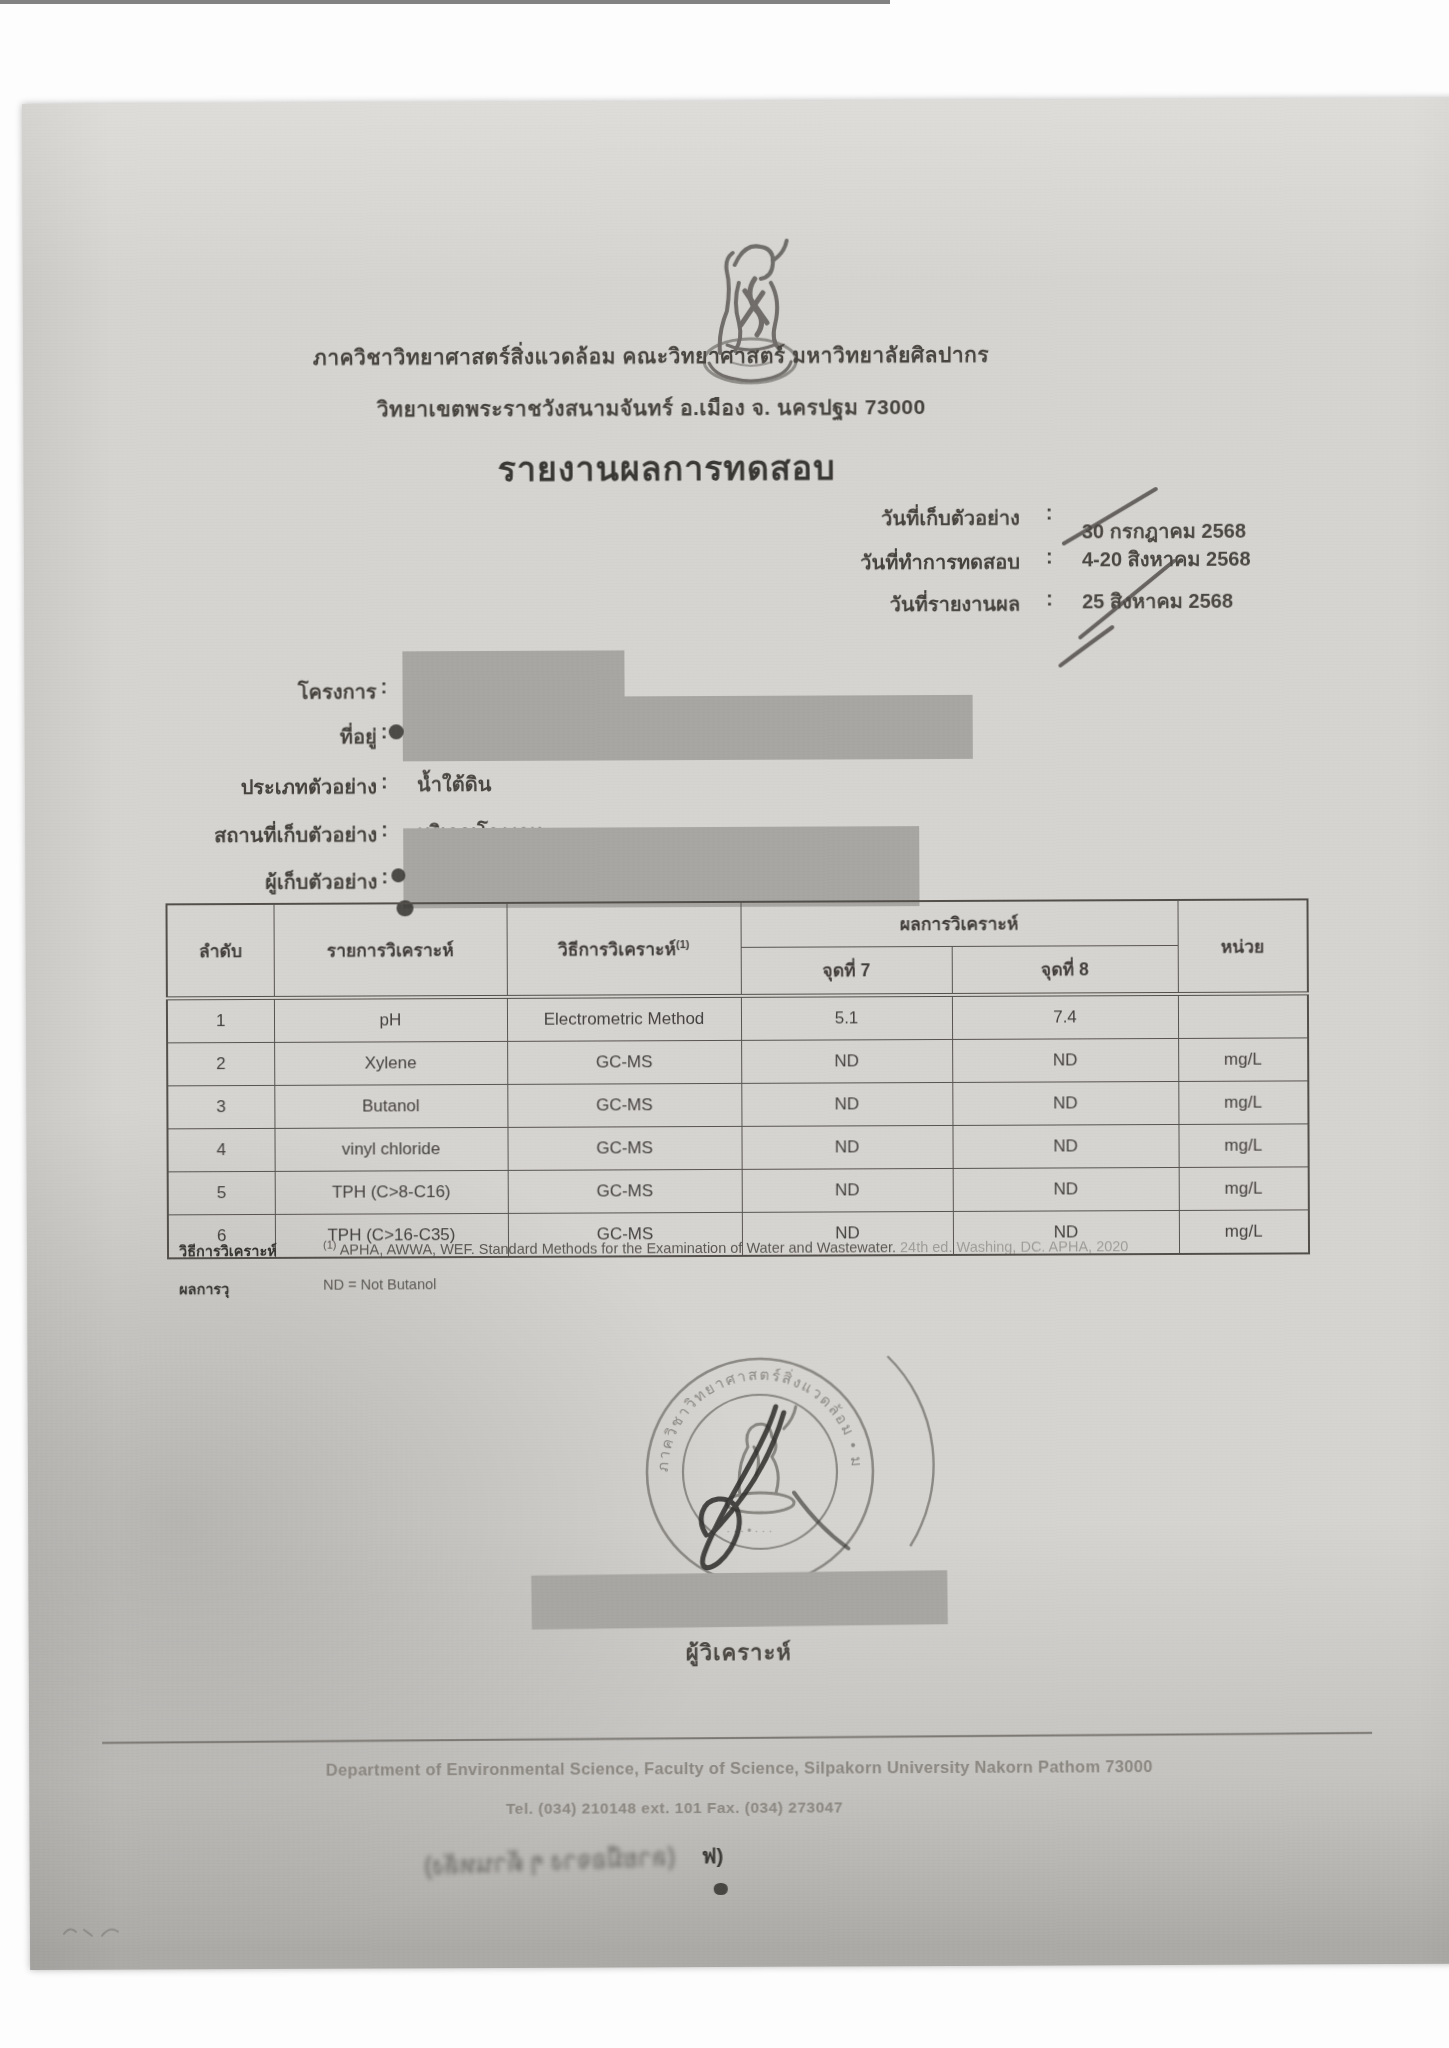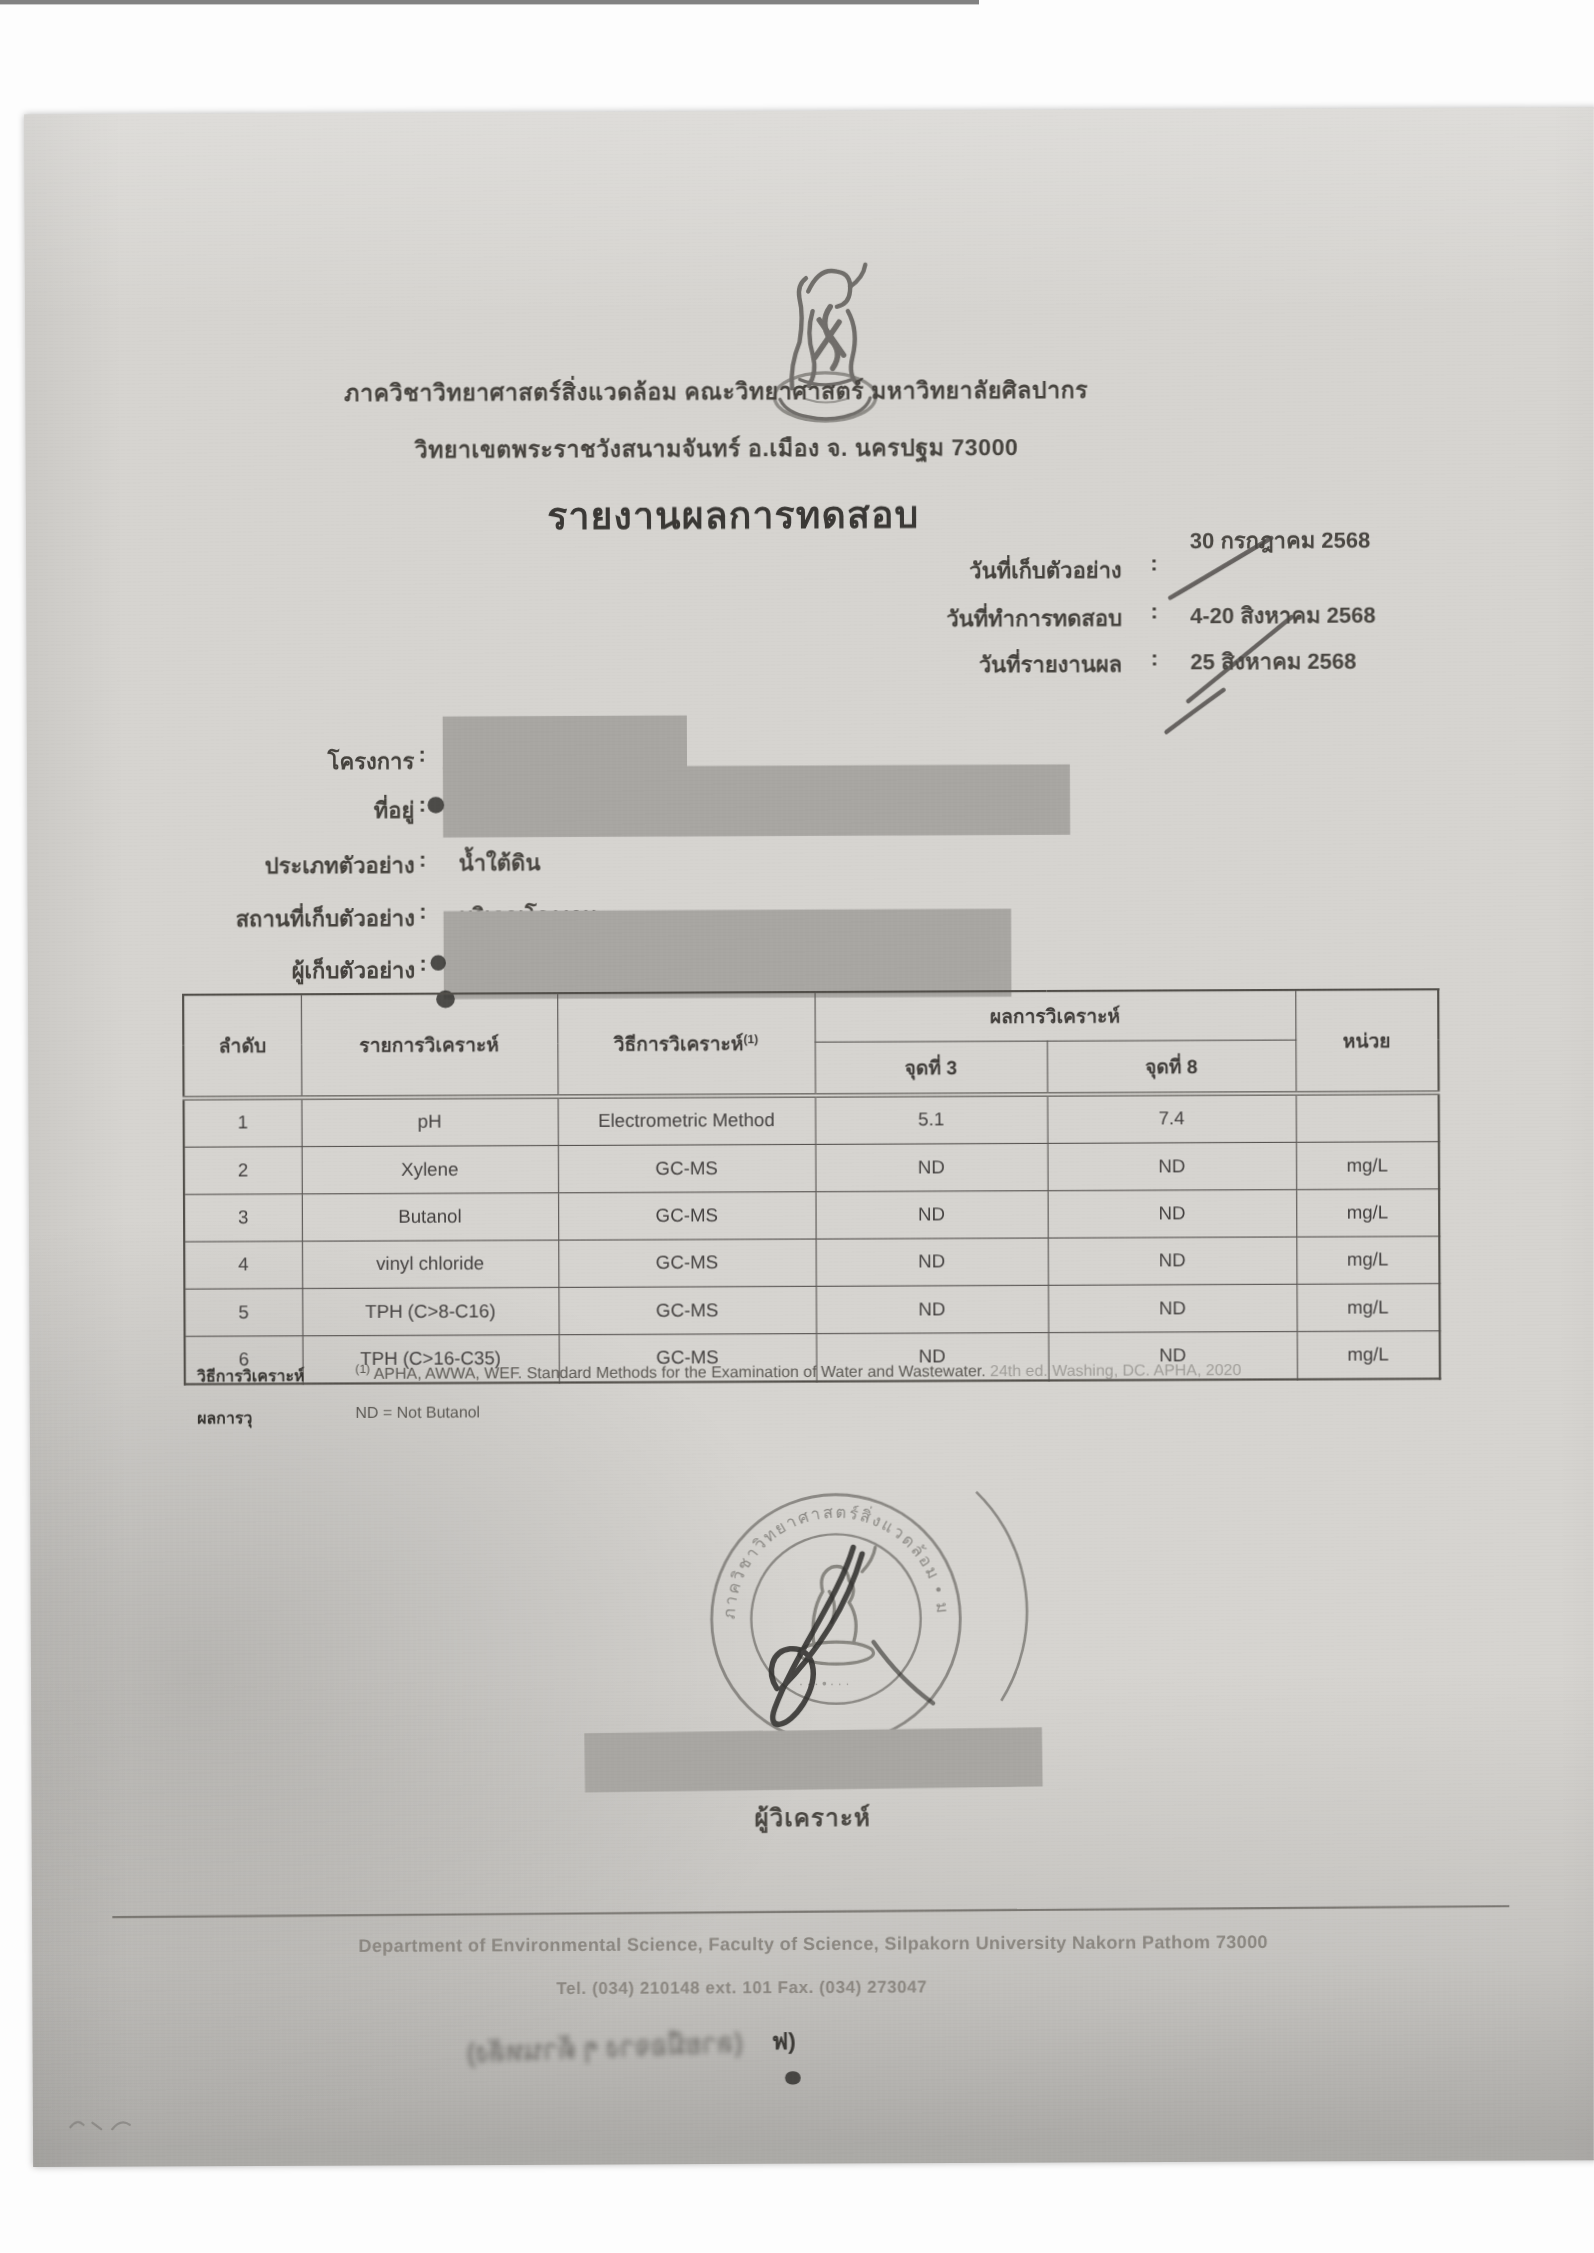--- a/index.html
+++ b/index.html
@@ -79,21 +79,21 @@
         </svg>
       </div>
 
       <div class="abs ctr org-line" style="top:238px;">ภาควิชาวิทยาศาสตร์สิ่งแวดล้อม คณะวิทยาศาสตร์ มหาวิทยาลัยศิลปากร</div>
       <div class="abs ctr org-line" style="top:290px;">วิทยาเขตพระราชวังสนามจันทร์ อ.เมือง จ. นครปฐม 73000</div>
 
       <div class="abs ctr doc-title" style="top:340px;">รายงานผลการทดสอบ</div>
 
       <div class="abs date-label" style="left:700px;top:402px;">วันที่เก็บตัวอย่าง</div>
       <div class="abs date-colon" style="left:1022px;top:402px;">:</div>
-      <div class="abs date-value" style="left:1058px;top:376px;">30 กรกฎาคม 2568</div>
+      <div class="abs date-value" style="left:1058px;top:416px;">30 กรกฎาคม 2568</div>
 
       <div class="abs date-label" style="left:700px;top:446px;">วันที่ทำการทดสอบ</div>
       <div class="abs date-colon" style="left:1022px;top:446px;">:</div>
       <div class="abs date-value" style="left:1058px;top:444px;">4-20 สิงหาคม 2568</div>
 
       <div class="abs date-label" style="left:700px;top:488px;">วันที่รายงานผล</div>
       <div class="abs date-colon" style="left:1022px;top:488px;">:</div>
       <div class="abs date-value" style="left:1058px;top:486px;">25 สิงหาคม 2568</div>
 
       <div class="abs" style="left:1000px;top:360px;width:230px;height:240px;">
@@ -142,21 +142,21 @@
           </colgroup>
           <tbody>
               <tr class="h">
             <td rowspan="2">ลำดับ</td>
             <td rowspan="2">รายการวิเคราะห์</td>
             <td rowspan="2"><span>วิธีการวิเคราะห์</span><sup class="m">(1)</sup></td>
             <td colspan="2">ผลการวิเคราะห์</td>
             <td rowspan="2">หน่วย</td>
           </tr>
           <tr class="h2">
-            <td>จุดที่ 3</td>
+            <td>จุดที่ 7</td>
             <td>จุดที่ 8</td>
           </tr>
           <tr class="dr r1">
             <td>1</td>
             <td>pH</td>
             <td>Electrometric Method</td>
             <td>5.1</td>
             <td>7.4</td>
             <td></td>
           </tr>

